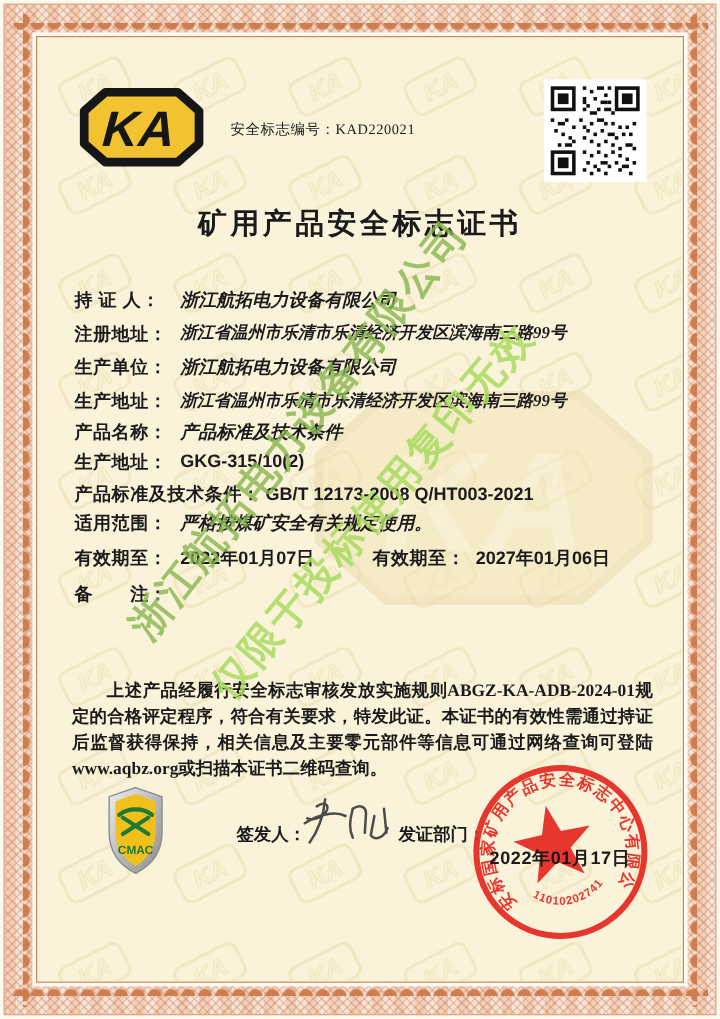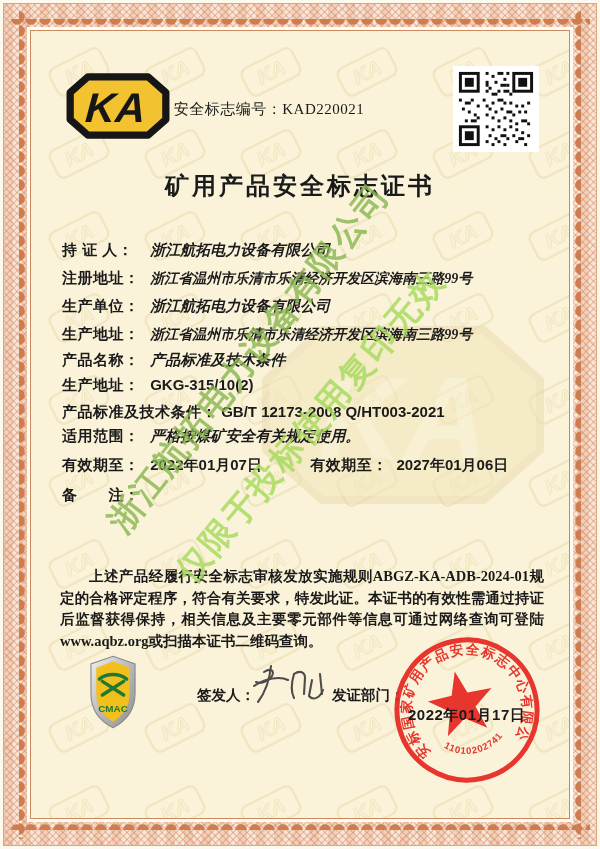--- a/index.html
+++ b/index.html
@@ -23,21 +23,21 @@
     background:radial-gradient(circle at 9px 7px,#cd7d50 0 5.2px,rgba(0,0,0,0) 6.4px);background-size:9px 14px;}
   
   .panel{position:absolute;inset:30px;background:#fbf3d9;border:1px solid #c98a5e;
          box-shadow:0 0 0 3px rgba(255,253,246,.95);}
   .bg-tiles{position:absolute;inset:31px;z-index:0;opacity:.6;pointer-events:none;}
   .big-wm{position:absolute;left:258px;top:322px;z-index:1;opacity:.55;pointer-events:none;}
   
   .abs{position:absolute;z-index:2;}
   .ka-badge{left:66px;top:72px;}
   .serial{left:0;top:100px;width:538px;text-align:center;font-family:"Liberation Serif",serif;
-          font-size:15px;letter-spacing:.5px;}
+          font-size:12px;letter-spacing:.5px;}
   .qr{left:453px;top:66px;}
   .title{left:0;top:170px;width:600px;text-align:center;font-family:"Liberation Serif",serif;
          font-weight:bold;font-size:24px;letter-spacing:3px;}
   .row{left:62px;width:486px;font-size:15px;white-space:nowrap;}
   .lbl{display:inline-block;width:84px;font-weight:bold;letter-spacing:.5px;vertical-align:top;}
   .lbl-wide{display:inline-block;font-weight:bold;letter-spacing:.5px;}
   .val{font-weight:bold;}
   .v-script{font-family:"Liberation Serif",serif;font-style:italic;font-weight:bold;}
   .v-sans{font-weight:bold;}
   .v-w{display:inline-block;width:156px;}

